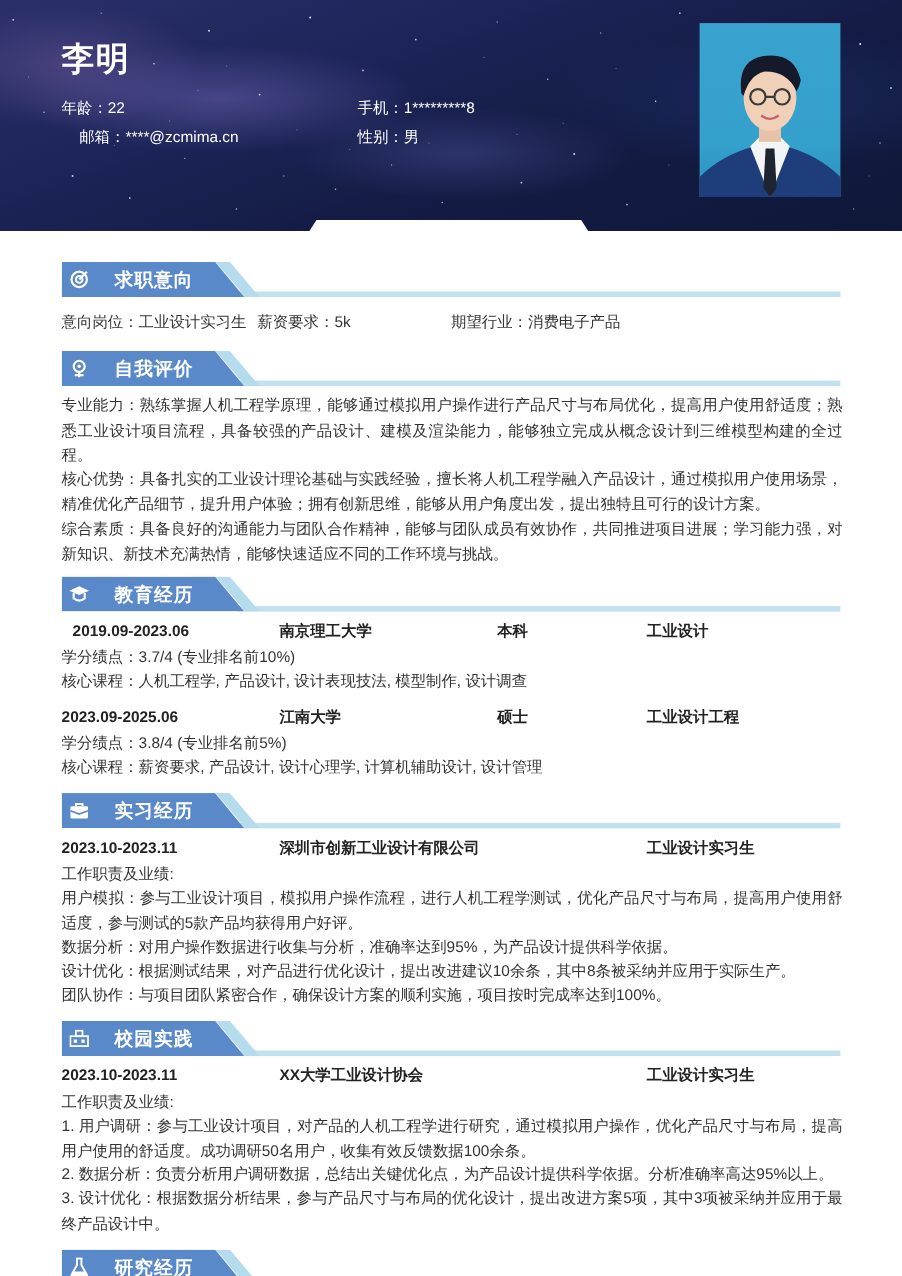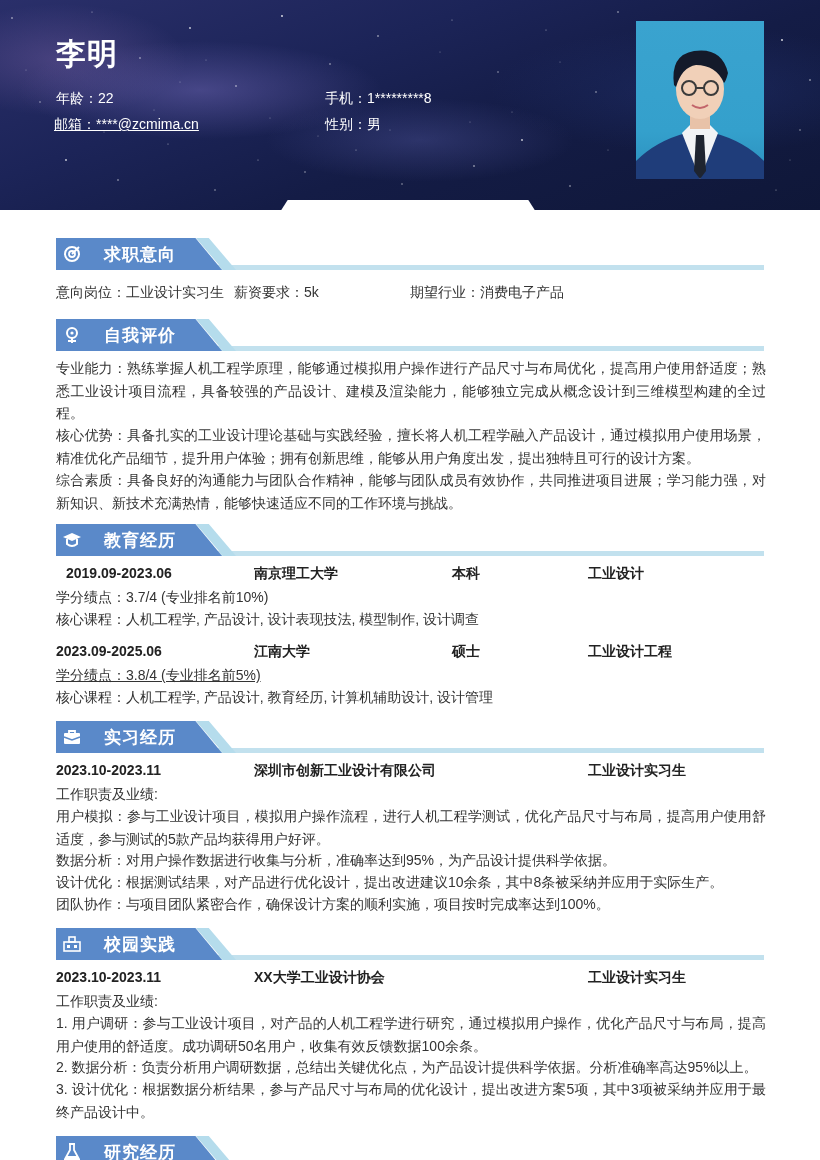--- a/index.html
+++ b/index.html
@@ -123,21 +123,21 @@
 </div>
 
 <div class="name">李明</div>
 
 <div class="info-row" style="left:56px; top:90px;">
   <span>年龄：</span><span>22</span>
 </div>
 <div class="info-row" style="left:325px; top:90px;">
   <span>手机：</span><span>1*********8</span>
 </div>
-<div class="info-row" style="left:54px; top:116px;text-decoration:underline;">
+<div class="info-row" style="left:72px; top:116px;">
   <span>邮箱：</span><span>****@zcmima.cn</span>
 </div>
 <div class="info-row" style="left:325px; top:116px;">
   <span>性别：</span><span>男</span>
 </div>
 
 <div class="photo">
   <svg width="128" height="158" viewBox="0 0 128 158">
 
     <path d="M0 158 L0 140 Q20 120 50 112 L64 130 L78 112 Q108 120 128 140 L128 158 Z" fill="#1f3d7a"></path>
@@ -213,22 +213,22 @@
   <div class="text bold" style="left:452px; top:562px;">本科</div>
   <div class="text bold" style="left:588px; top:562px;">工业设计</div>
   <div class="text" style="left:56px; top:586px;">学分绩点：3.7/4 (专业排名前10%)</div>
   <div class="text" style="left:56px; top:608px;">核心课程：人机工程学, 产品设计, 设计表现技法, 模型制作, 设计调查</div>
 </div>
 <div>
   <div class="text bold" style="left:56px; top:640px;">2023.09-2025.06</div>
   <div class="text bold" style="left:254px; top:640px;">江南大学</div>
   <div class="text bold" style="left:452px; top:640px;">硕士</div>
   <div class="text bold" style="left:588px; top:640px;">工业设计工程</div>
-  <div class="text" style="left:56px; top:664px;text-decoration:underline;">学分绩点：3.8/4 (专业排名前5%)</div>
-  <div class="text" style="left:56px; top:686px;">核心课程：人机工程学, 产品设计, 教育经历, 计算机辅助设计, 设计管理</div>
+  <div class="text" style="left:56px; top:664px;">学分绩点：3.8/4 (专业排名前5%)</div>
+  <div class="text" style="left:56px; top:686px;">核心课程：薪资要求, 产品设计, 设计心理学, 计算机辅助设计, 设计管理</div>
 </div>
 
 <div class="section-header" style="top:721px;">
   <div class="sh-line"></div>
   <div class="sh-light"></div>
   <div class="sh-dark"></div>
   <div class="sh-icon">
     <svg width="18" height="16" viewBox="0 0 18 16">
         <path d="M6 4 L6 2 L12 2 L12 4" fill="none" stroke="#fff" stroke-width="1.8"></path>
         <rect x="1" y="4" width="16" height="11" rx="1" fill="#fff"></rect>

